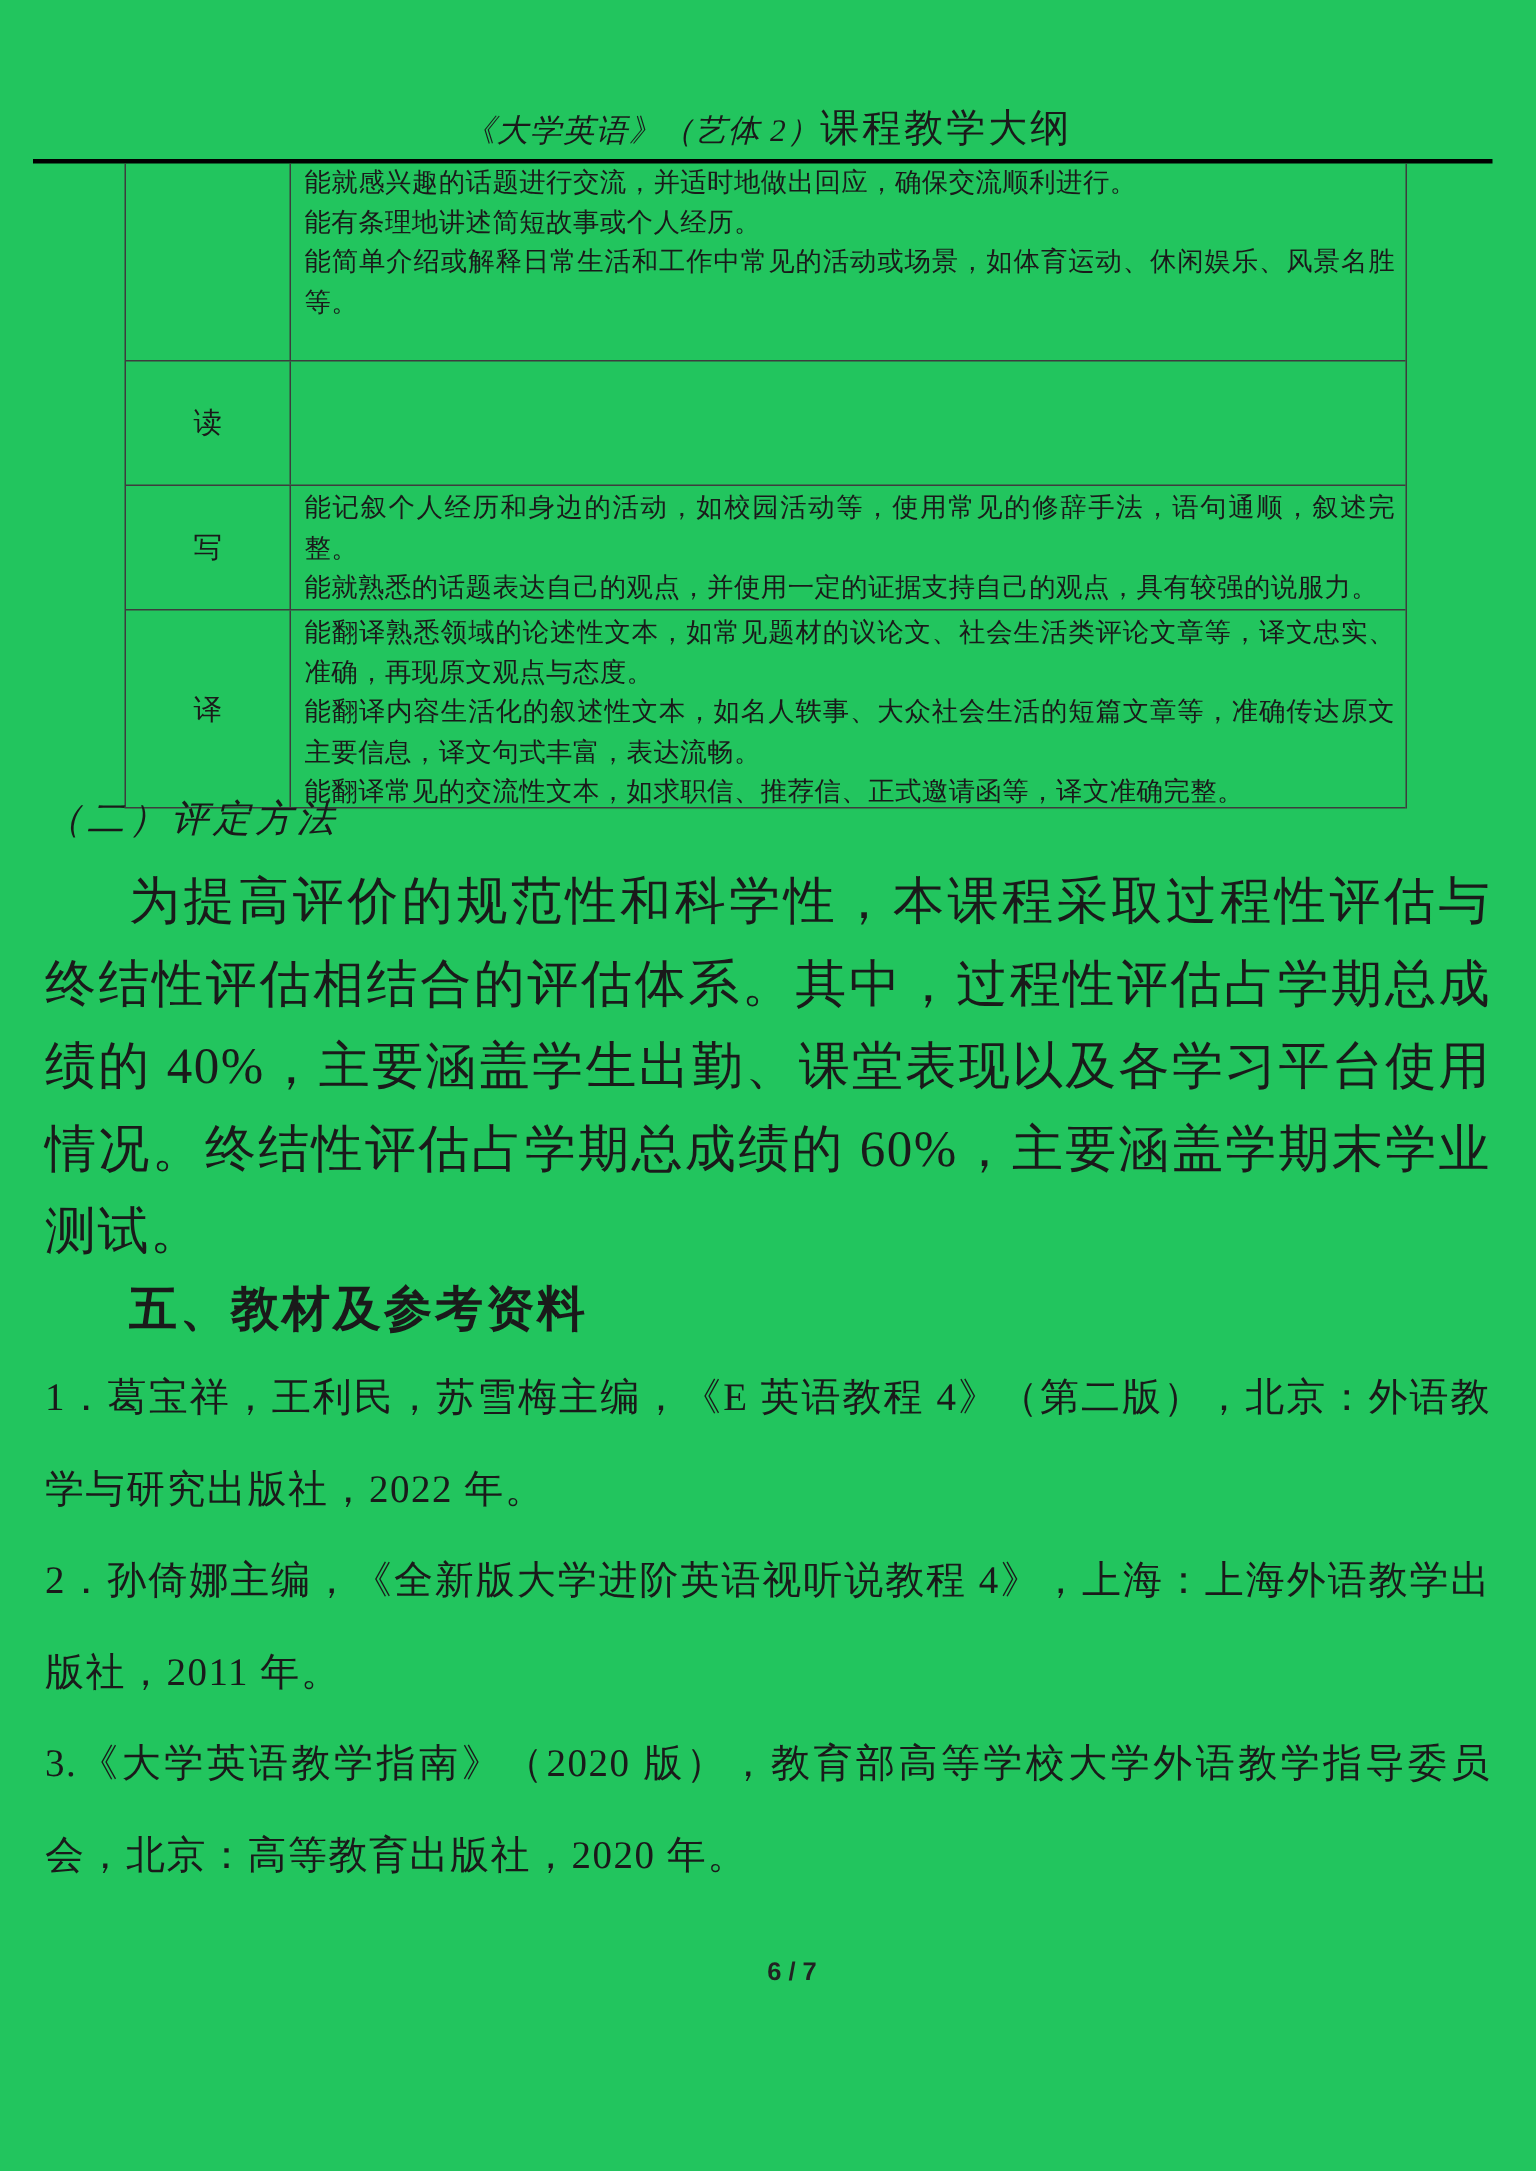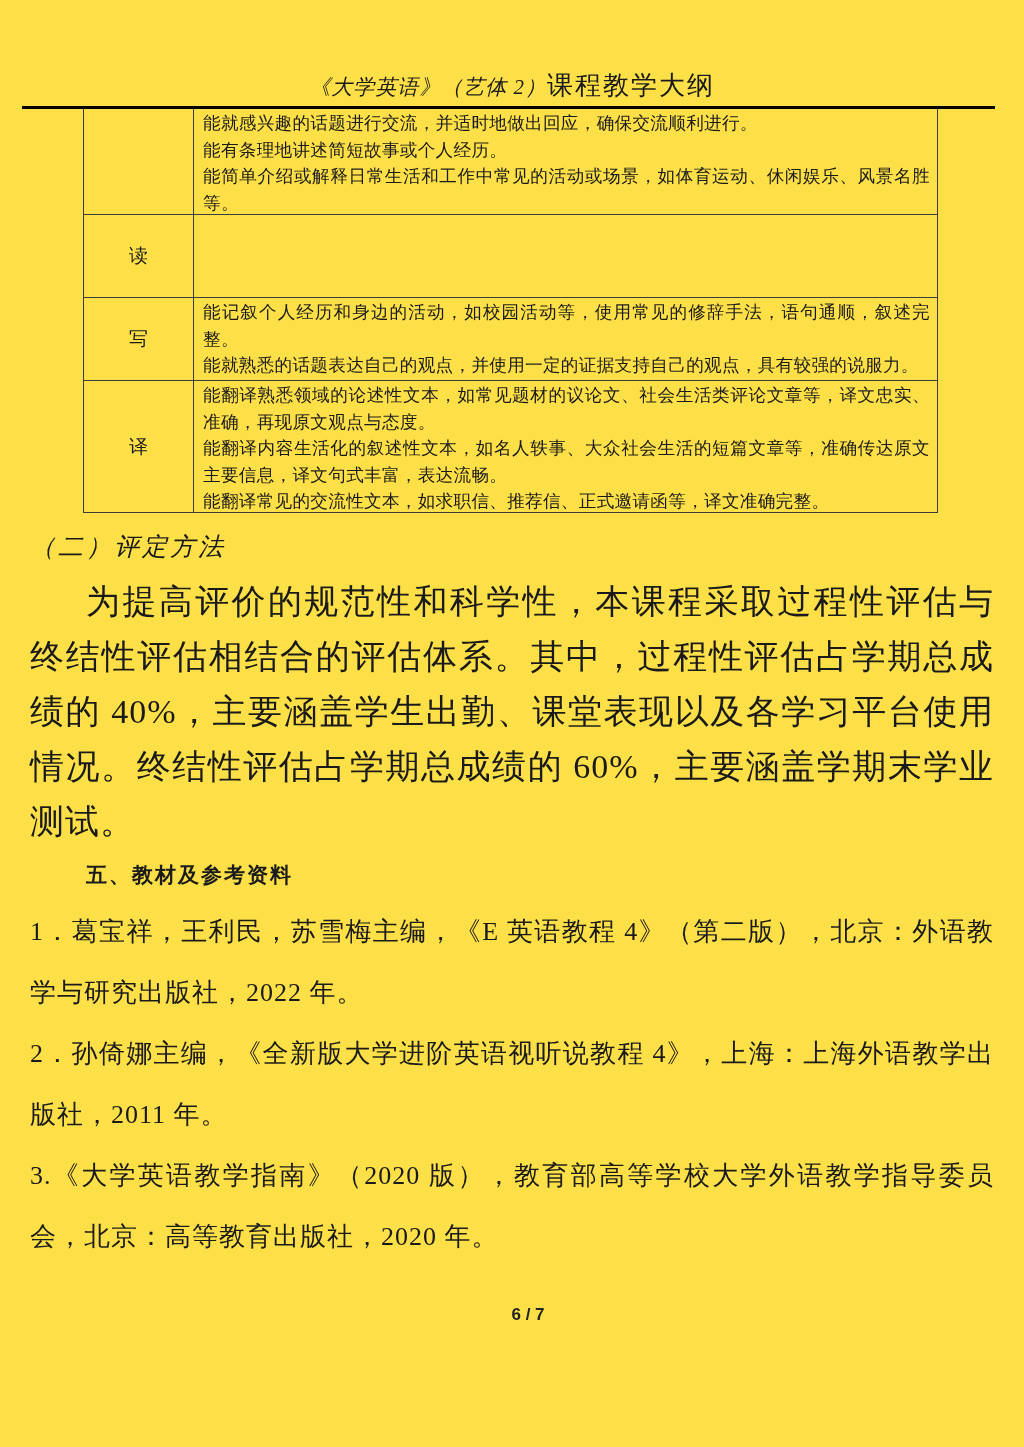--- a/index.html
+++ b/index.html
@@ -1,54 +1,54 @@
 <!DOCTYPE html>
 <html><head>
 <meta charset="utf-8">
 <style>
   html,body{margin:0;padding:0;background:#ffffff;}
   body{width:1024px;height:1447px;position:relative;
        font-family:"Liberation Serif", serif;color:#1a1a1a;
        -webkit-font-smoothing:antialiased;}
 
-  .page{position:absolute;inset:0;background:#fde047;overflow:hidden;}
+  .page{position:absolute;inset:0;background:#22c55e;overflow:hidden;}
 
   
   .doc-header{position:absolute;top:68px;left:0;width:100%;
               text-align:center;white-space:nowrap;}
   .title-book{font-size:21px;font-style:italic;letter-spacing:1px;}
   .title-rest{font-size:26px;letter-spacing:2px;}
   .header-rule{position:absolute;top:106px;left:22px;width:973px;height:3px;
                background:#000000;}
 
   
   .skills-table{position:absolute;top:109px;left:83px;width:855px;
                 border-left:1.4px solid #3d3d3d;border-right:1.4px solid #3d3d3d;
                 box-sizing:border-box;font-size:17.6px;}
   .t-row{display:flex;border-bottom:1.4px solid #3d3d3d;box-sizing:border-box;}
-  .row-speak{height:106px;}
+  .row-speak{height:132px;font-family:Liberation Mono, monospace;}
   .row-read{height:83px;}
   .row-write{height:83px;}
   .row-translate{height:132px;}
   .t-label{width:110px;flex:0 0 110px;border-right:1.4px solid #3d3d3d;
            display:flex;align-items:center;justify-content:center;
            font-size:19px;box-sizing:border-box;}
   .t-content{flex:1;padding:1px 7px 0 9px;box-sizing:border-box;overflow:hidden;}
   .t-content p{margin:0;line-height:26.5px;text-align:justify;
                letter-spacing:0.3px;}
 
   
   .content{position:absolute;top:519px;left:30px;width:964px;}
   .eval-heading{margin:0;font-size:25px;font-weight:normal;font-style:italic;
                 letter-spacing:3px;line-height:55px;}
   .body-para{margin:0;font-size:34px;line-height:55px;text-align:justify;
              letter-spacing:1px;}
   .indent{text-indent:56px;}
-  .materials-heading{margin:0;font-size:21px;font-weight:bold;
-                     font-family:Liberation Serif, serif;
+  .materials-heading{margin:0;font-size:32px;font-weight:bold;
+                     font-family:Liberation Mono, monospace;
                      letter-spacing:2px;line-height:52px;text-indent:56px;}
   .materials-item{margin:0;font-size:26px;line-height:61px;text-align:justify;
                   letter-spacing:1px;}
 
   
   .page-number{position:absolute;top:1305px;left:0;width:100%;
                text-align:center;font-size:17px;font-weight:600;
                font-family:"Liberation Sans", sans-serif;color:#222;padding-left:16px;}
 </style>
 </head>

